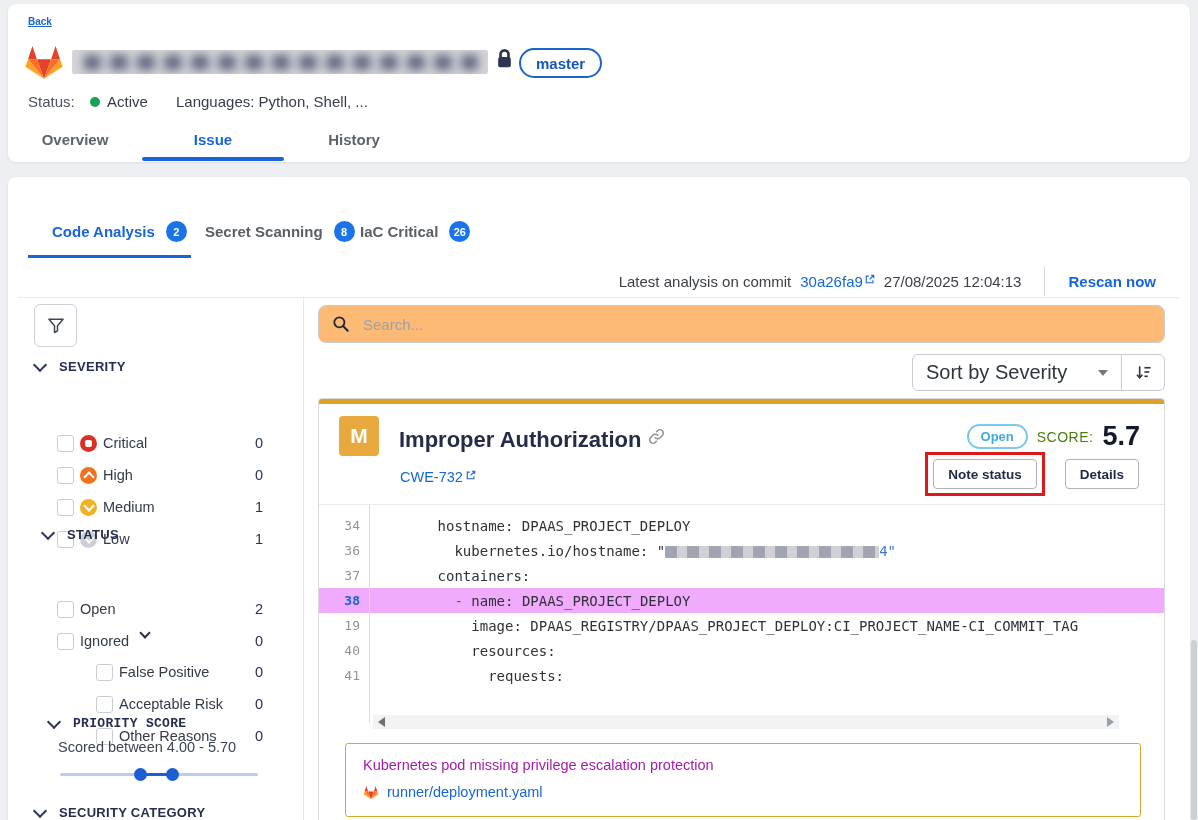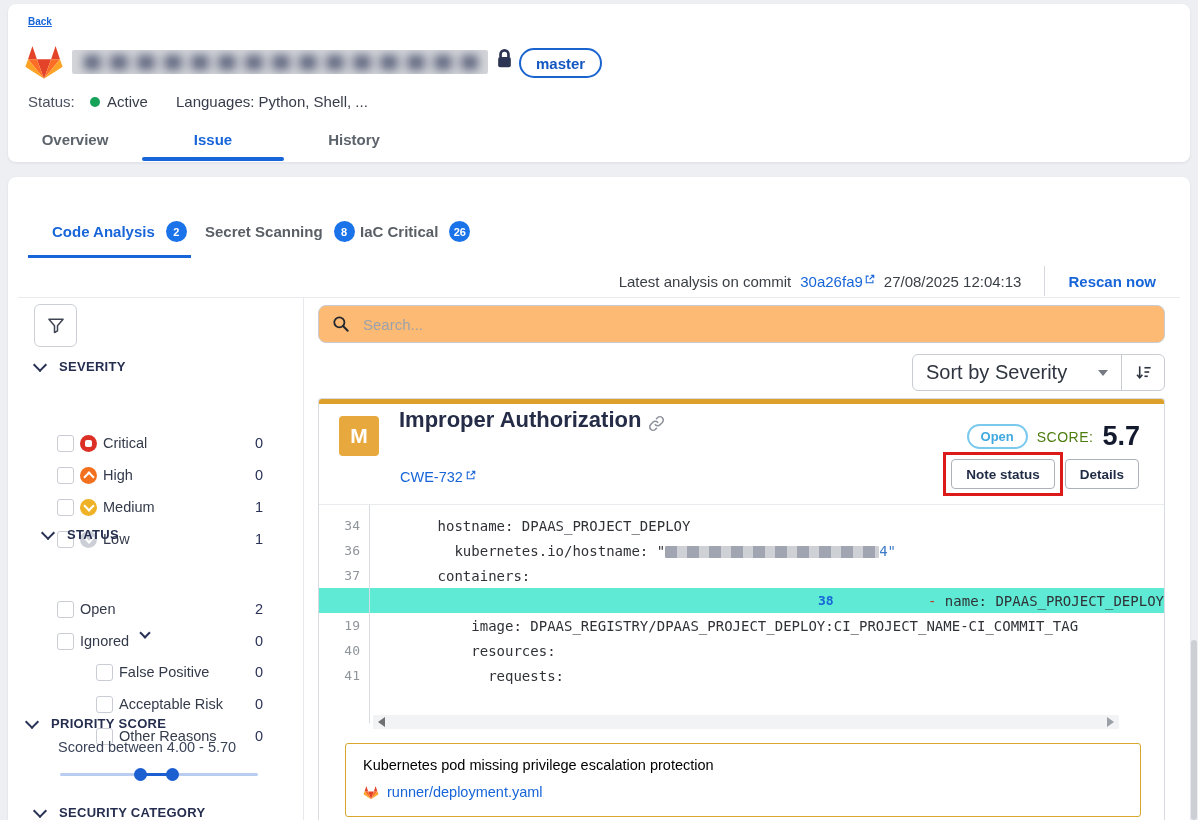--- a/index.html
+++ b/index.html
@@ -74,55 +74,55 @@
     box-sizing:border-box;display:flex;cursor:pointer;}
   .sort-main{flex:1;display:flex;align-items:center;padding:0 13px;font-size:20px;color:#2e3440;border-right:1px solid #c8ccd2;}
   .caret{margin-left:auto;width:0;height:0;border-left:5px solid transparent;border-right:5px solid transparent;border-top:6px solid #757a82;}
   .sort-dir{width:42px;display:flex;align-items:center;justify-content:center;}
 
   
   .issue-card{left:310px;top:221px;width:847px;height:437px;border:1px solid #d8dbdf;border-radius:3px;background:#fff;box-sizing:border-box;}
   .issue-topbar{left:0;top:0;width:100%;height:5px;background:#dca02b;border-radius:3px 3px 0 0;}
   .m-badge{left:20px;top:17px;width:40px;height:40px;border-radius:4px;background:#e7a93d;color:#fff;
     font-size:21px;font-weight:bold;display:flex;align-items:center;justify-content:center;}
-  .issue-title-row{left:80px;top:8px;display:flex;align-items:flex-end;gap:6px;}
+  .issue-title-row{left:80px;top:28px;display:flex;align-items:flex-start;gap:6px;}
   .issue-title{font-size:22px;font-weight:bold;color:#242c47;}
   .score-cluster{right:24px;top:22px;display:flex;align-items:center;gap:9px;}
   .open-pill{height:21px;padding:0 12px;border:2px solid #7cc9ee;border-radius:13px;display:inline-flex;align-items:center;
     color:#41a9df;font-size:13px;font-weight:bold;}
   .score-label{font-size:14px;color:#4d7c0f;letter-spacing:.5px;}
   .score-value{font-size:27px;font-weight:bold;color:#131a2e;}
   .cwe-link{left:81px;top:70px;font-size:14.5px;color:#1765d8;display:flex;align-items:center;gap:3px;}
-  .btn-row{right:25px;top:60px;display:flex;align-items:center;gap:10px;}
+  .btn-row{right:25px;top:60px;display:flex;align-items:center;gap:28px;}
   .btn{height:30px;padding:0 14px;border:1px solid #adb2ba;border-radius:4px;background:#fff;font-size:13.5px;
     font-weight:bold;color:#1f2a44;display:inline-flex;align-items:center;cursor:pointer;font-family:"Liberation Sans",sans-serif;}
   .note-wrap{position:relative;display:inline-block;}
   .annotation{position:absolute;inset:-7px -8px;border:3px solid #dd1a1a;pointer-events:none;}
   .issue-divider{left:0;top:105px;width:100%;height:1px;background:#e8eaee;}
 
   
   .code-rows{left:0;top:114px;width:100%;}
   .code-row{display:flex;height:25px;align-items:center;font-family:"DejaVu Sans Mono",monospace;font-size:14px;}
-  .code-row.hl{background:#5eead4;justify-content:flex-end;}
+  .code-row.hl{background:#f0abfc;}
   .gutter{width:50px;flex:none;text-align:right;padding-right:9px;box-sizing:border-box;color:#8f949b;font-size:13px;}
   .code-row.hl .gutter{color:#1765d8;font-weight:bold;}
   .code-text{white-space:pre;color:#303237;padding-left:18px;}
   .code-text .dash{color:#c0392b;}
   .code-text .strv{color:#3e7bc8;}
   .gutter-vline{left:50px;top:106px;width:1px;height:218px;background:#d9dce0;}
   .code-blur{display:inline-block;width:214px;height:12px;background:#d6d8db;border-radius:1px;vertical-align:middle;
     background-image:repeating-linear-gradient(90deg,rgba(60,70,100,.35) 0 12px,rgba(60,70,100,.05) 12px 22px);}
   .h-scrollbar{left:54px;top:316px;width:746px;height:14px;background:#f1f3f4;display:flex;align-items:center;
     justify-content:space-between;padding:0 5px;box-sizing:border-box;cursor:pointer;}
   .arr-l{width:0;height:0;border-top:5px solid transparent;border-bottom:5px solid transparent;border-right:7px solid #707070;}
   .arr-r{width:0;height:0;border-top:5px solid transparent;border-bottom:5px solid transparent;border-left:7px solid #9aa0a6;}
 
   
   .finding-box{left:26px;top:344px;width:796px;height:74px;border:1px solid #d9a62e;border-radius:3px;box-sizing:border-box;background:#fff;}
-  .finding-msg{left:17px;top:13px;font-size:14.5px;color:#000000;}
+  .finding-msg{left:17px;top:13px;font-size:14.5px;color:#a21caf;}
   .finding-file{left:17px;top:40px;display:flex;align-items:center;gap:8px;font-size:14.5px;color:#1765d8;}
 
   .page-scroll-thumb{right:1px;top:640px;width:6px;height:180px;border-radius:3px;background:#ccd0d5;}
 </style>
 </head>
 <body>
 
 <div id="header-card" class="card">
   <a class="abs back-link">Back</a>
 
@@ -263,21 +263,21 @@
     <span class="cbx"></span>
     <span>Acceptable Risk</span>
     <span class="cnt">0</span>
   </div>
   <div class="abs f-row" style="left:88px;top:505px;width:167px;">
     <span class="cbx"></span>
     <span>Other Reasons</span>
     <span class="cnt">0</span>
   </div>
 
-  <div class="abs section-head" style="left:19px;top:539px;">
+  <div class="abs section-head" style="left:41px;top:539px;font-family:Liberation Mono, monospace;">
     <span class="chev"></span>
     <span>PRIORITY SCORE</span>
   </div>
   <div class="abs range-text">Scored between 4.00 - 5.70</div>
   <div class="abs slider-track"></div>
   <div class="abs slider-fill"></div>
   <div class="abs slider-handle" style="left:126px;"></div>
   <div class="abs slider-handle" style="left:158px;"></div>
 
   <div class="abs section-head" style="left:27px;top:628px;">

